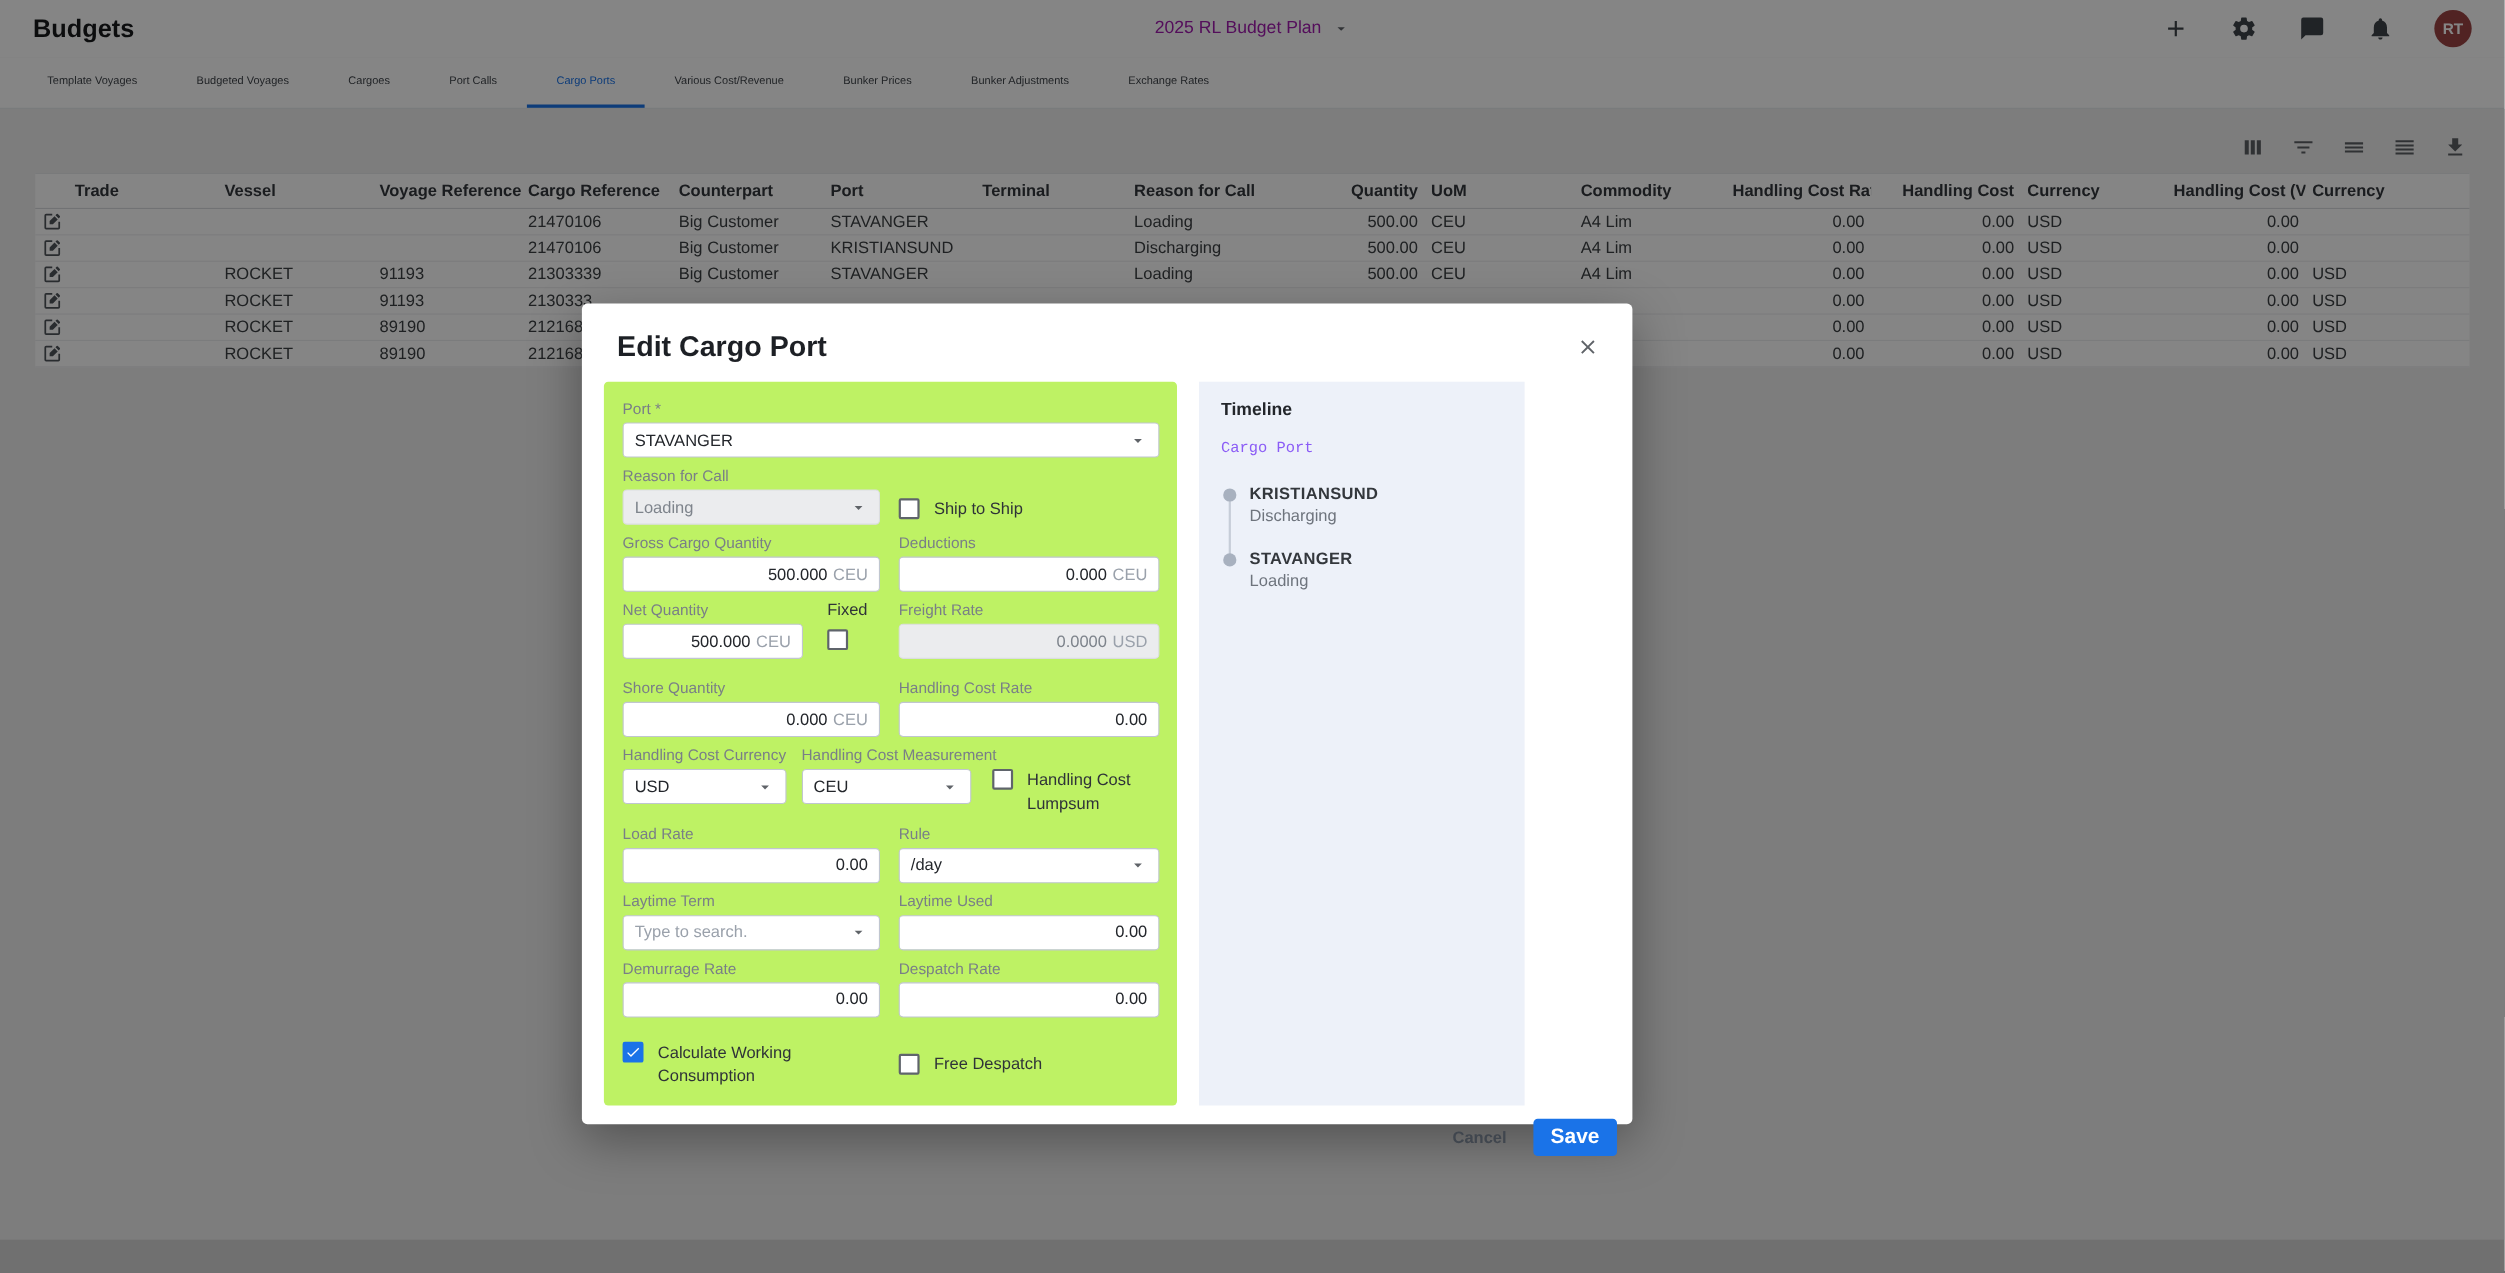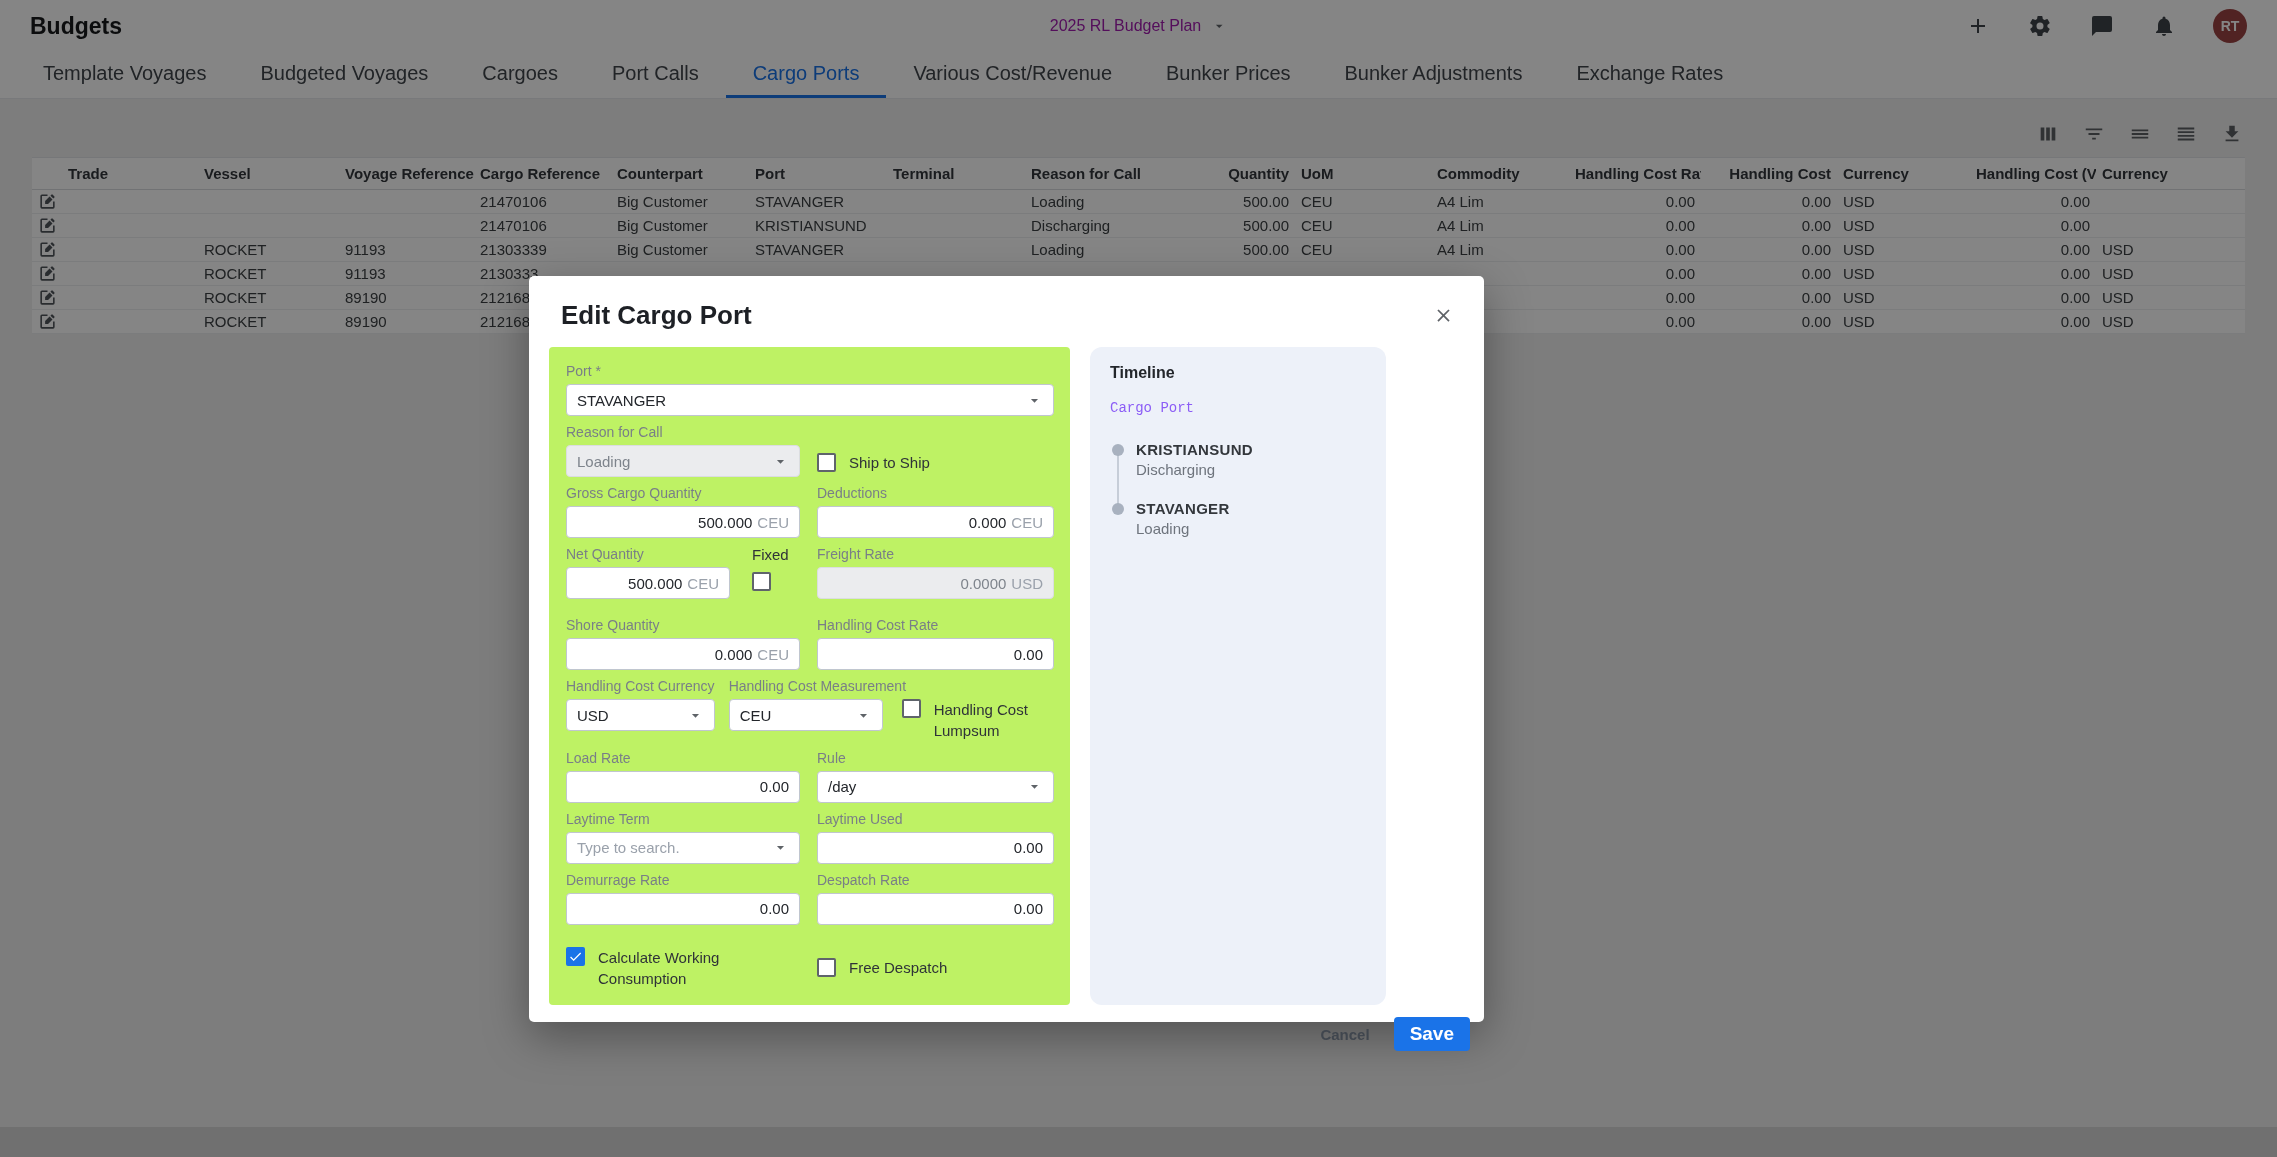--- a/index.html
+++ b/index.html
@@ -12,21 +12,21 @@
   .app-header { height:52px; background:#fff; display:flex; align-items:center; padding:0 30px; position:relative; }
   .page-title { font-size:23px; font-weight:700; color:#17191c; }
   .plan-selector { position:absolute; left:50%; transform:translateX(-50%); display:flex; align-items:center; gap:10px; font-size:16px; color:#a21caf; cursor:pointer; }
   .plan-selector .caret-sm { width:16px; height:16px; fill:#5f6368; }
   .header-actions { margin-left:auto; display:flex; align-items:center; gap:36px; }
   .icon-btn { background:none; border:none; cursor:pointer; width:26px; height:26px; display:flex; align-items:center; justify-content:center; }
   .avatar { width:34px; height:34px; border-radius:50%; background:#9c4444; color:#fff; font-size:14px; font-weight:700; display:flex; align-items:center; justify-content:center; cursor:pointer; }
 
   
   .tab-bar { background:#fff; display:flex; padding:0 16px; height:47px; border-bottom:1px solid #e7e9ec; }
-  .tab { padding:0 27px; display:flex; align-items:center; font-size:20px; color:#40454b; border-bottom:3px solid transparent; cursor:pointer; white-space:nowrap; }
+  .tab { padding:0 27px; display:flex; align-items:center; font-size:10px; color:#40454b; border-bottom:3px solid transparent; cursor:pointer; white-space:nowrap; }
   .tab.active { color:#1a73e8; border-bottom-color:#1a73e8; }
 
   
   .table-toolbar { display:flex; justify-content:flex-end; align-items:center; gap:20px; padding:22px 32px 10px; }
   .table-toolbar .icon { width:22px; height:22px; fill:#5d6165; }
 
   
   .grid-table { margin:0 32px; background:#fff; }
   .thead,.tr { display:grid; grid-template-columns:30px 136px 141px 135px 137px 138px 138px 138px 150px 120px 136px 138px 132px 136px 133px 126px 120px; align-items:center; }
   .thead { height:33px; border-bottom:1px solid #d9dbde; border-top:1px solid #e3e5e8; }
@@ -70,21 +70,21 @@
   .cb.checked { background:#1a73e8; border-color:#1a73e8; }
   .cb.checked svg { display:block; }
   .cb-row { display:flex; gap:13px; align-items:center; cursor:pointer; }
   .cb-label { font-size:15px; color:#2f3338; line-height:1.42; }
   .wrap { align-items:flex-start; }
   .wrap .cb-label { max-width:135px; }
   .align-input { margin-top:24px; }
   .fixed-fg { margin-left:22px; }
   .fixed-label { font-size:15px; color:#2f3338; margin-bottom:9px; }
 
-  .timeline-panel { width:296px; background:#edf1f9; border-radius:12px; padding:17px 20px; }
+  .timeline-panel { width:296px; background:#edf1f9; border-radius:0; padding:17px 20px; }
   .tl-title { font-size:16px; font-weight:600; color:#23262b; }
   .tl-subtitle { font-size:14px; color:#8b5cf6; margin-top:18px;font-family:Liberation Mono, monospace; }
   .timeline { margin-top:25px; margin-left:2px; position:relative; }
   .timeline::before { content:""; position:absolute; left:5px; top:9px; width:2px; height:63px; background:#c6cdd8; }
   .t-item { position:relative; padding-left:24px; margin-bottom:22px; }
   .t-dot { position:absolute; left:0; top:3px; width:12px; height:12px; border-radius:50%; background:#a8b1bf; }
   .t-port { font-size:15px; font-weight:700; color:#33373c; letter-spacing:.3px; }
   .t-action { font-size:15px; color:#6e747d; margin-top:3px; }
 
   .dialog-actions { display:flex; justify-content:flex-end; align-items:center; gap:8px; padding:12px 14px 16px 0; }

